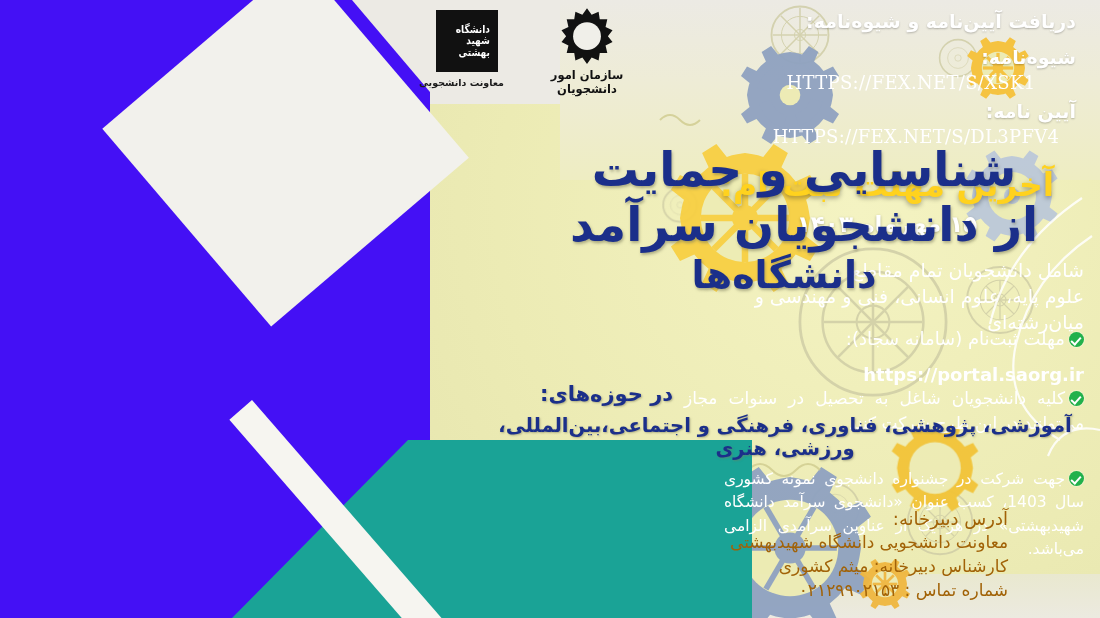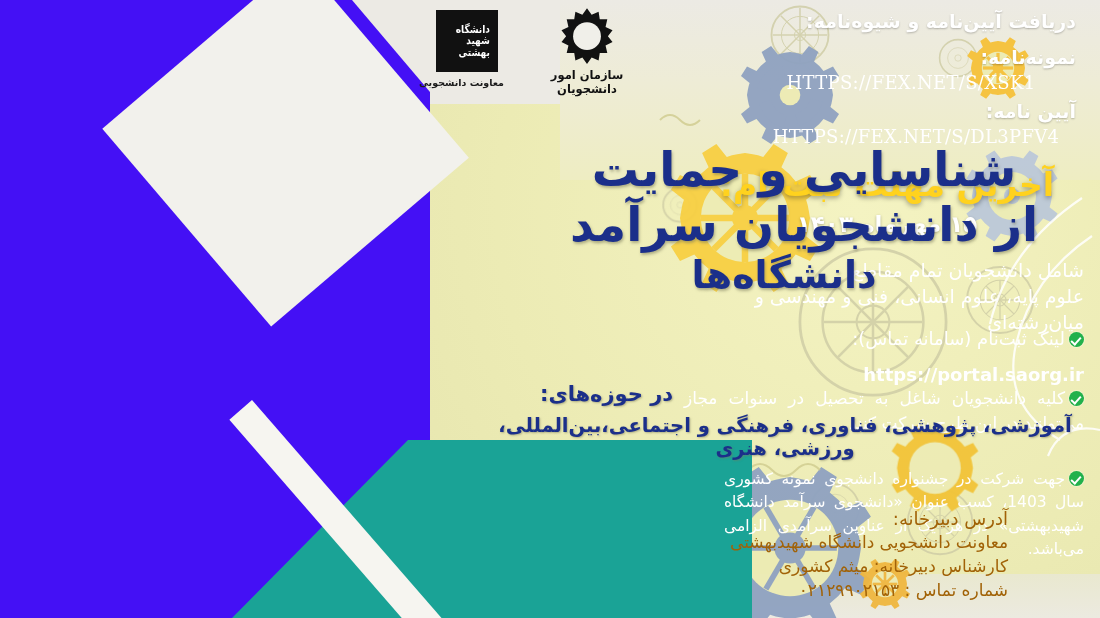--- a/index.html
+++ b/index.html
@@ -369,34 +369,34 @@
               L15,81 L18,68 L6,62 L14,52 L6,42 L18,36 L15,23 L28,23 L30,10 L42,15 Z"></path>
         <circle cx="50" cy="52" r="24" fill="#f0efe9"></circle>
       </svg>
       <div class="cap">سازمان امور</div>
       <div class="cap">دانشجویان</div>
     </div>
   </div>
 
   <div class="p-text hdr-get">دریافت آیین‌نامه و شیوه‌نامه:</div>
 
-  <div class="p-text lbl-shive">نمونه‌نامه:</div>
+  <div class="p-text lbl-shive">شیوه‌نامه:</div>
   <div class="p-text url-1">HTTPS://FEX.NET/S/XSK1</div>
 
   <div class="p-text lbl-ayin">آیین نامه:</div>
   <div class="p-text url-2">HTTPS://FEX.NET/S/DL3PFV4</div>
 
   <div class="p-text deadline-title">آخرین مهلت ثبت‌نام:</div>
   <div class="p-text deadline-date">۱۵ مهرماه ۱۴۰۳</div>
 
   <div class="p-text incl-1">شامل دانشجویان تمام مقاطع:</div>
   <div class="p-text incl-2">علوم پایه، علوم انسانی، فنی و مهندسی و میان‌رشته‌ای</div>
 
   <div class="bullet b1">
-    <span class="chk"></span><span>لینک ثبت‌نام (سامانه تماس):</span>
+    <span class="chk"></span><span>مهلت ثبت‌نام (سامانه سجاد):</span>
     <span class="lnk">https://portal.saorg.ir</span>
   </div>
 
   <div class="bullet b2">
     <span class="chk"></span><span>کلیه دانشجویان شاغل به تحصیل در سنوات مجاز می‌توانند در این طرح شرکت کنند.</span>
   </div>
 
   <div class="bullet b3">
     <span class="chk"></span><span>جهت شرکت در جشنواره دانشجوی نمونه کشوری سال 1403، کسب عنوان «دانشجوی سرآمد دانشگاه شهیدبهشتی» در هر یک از عناوین سرآمدی الزامی می‌باشد.</span>
   </div>

